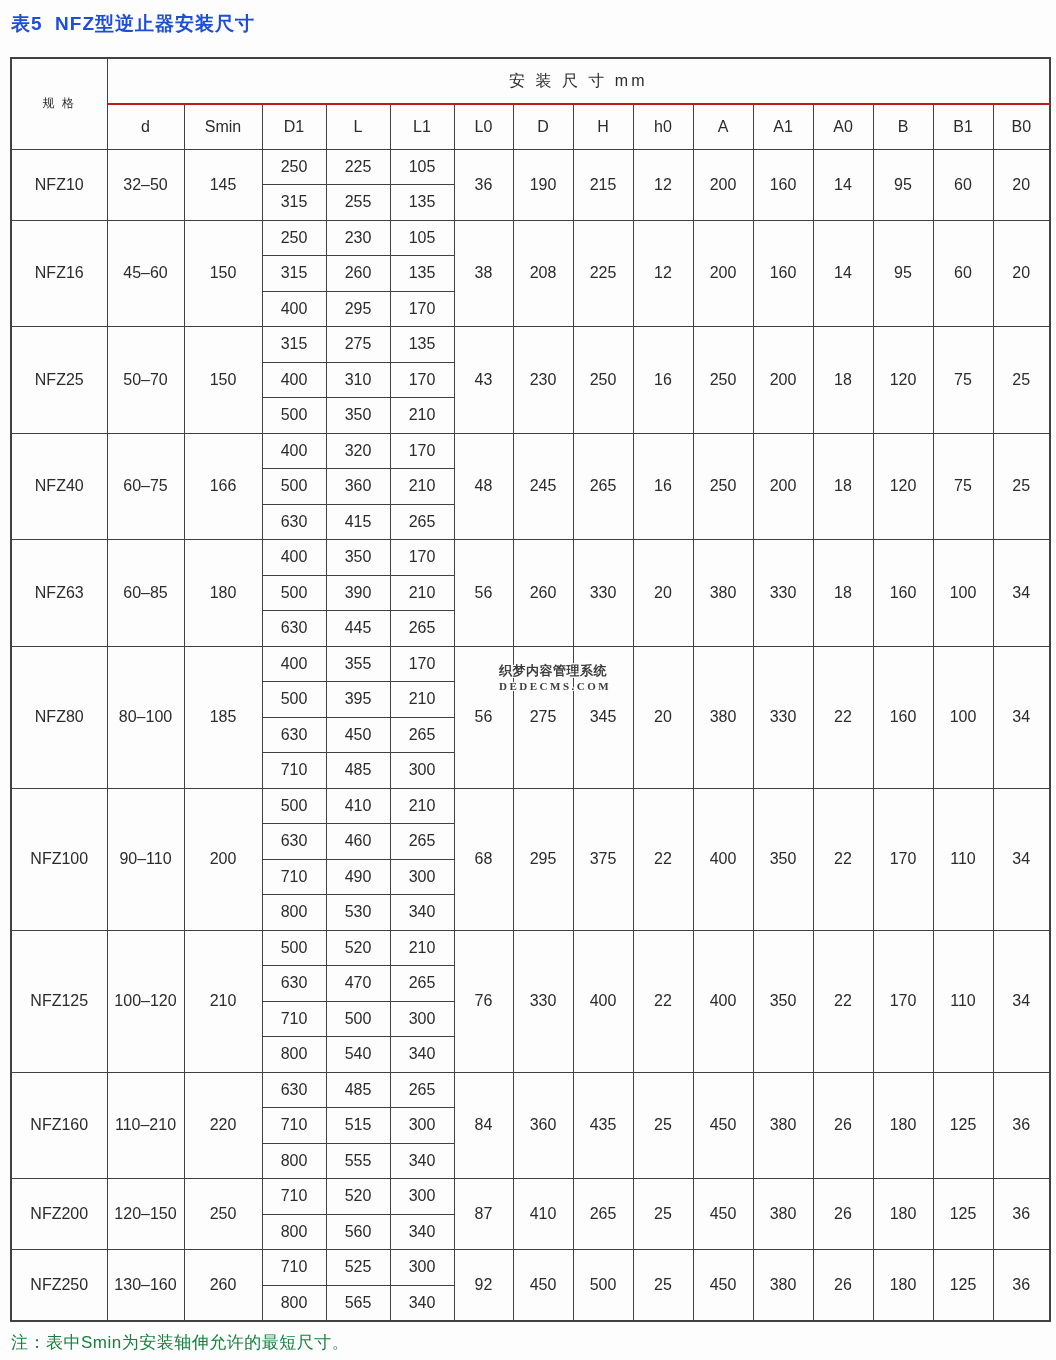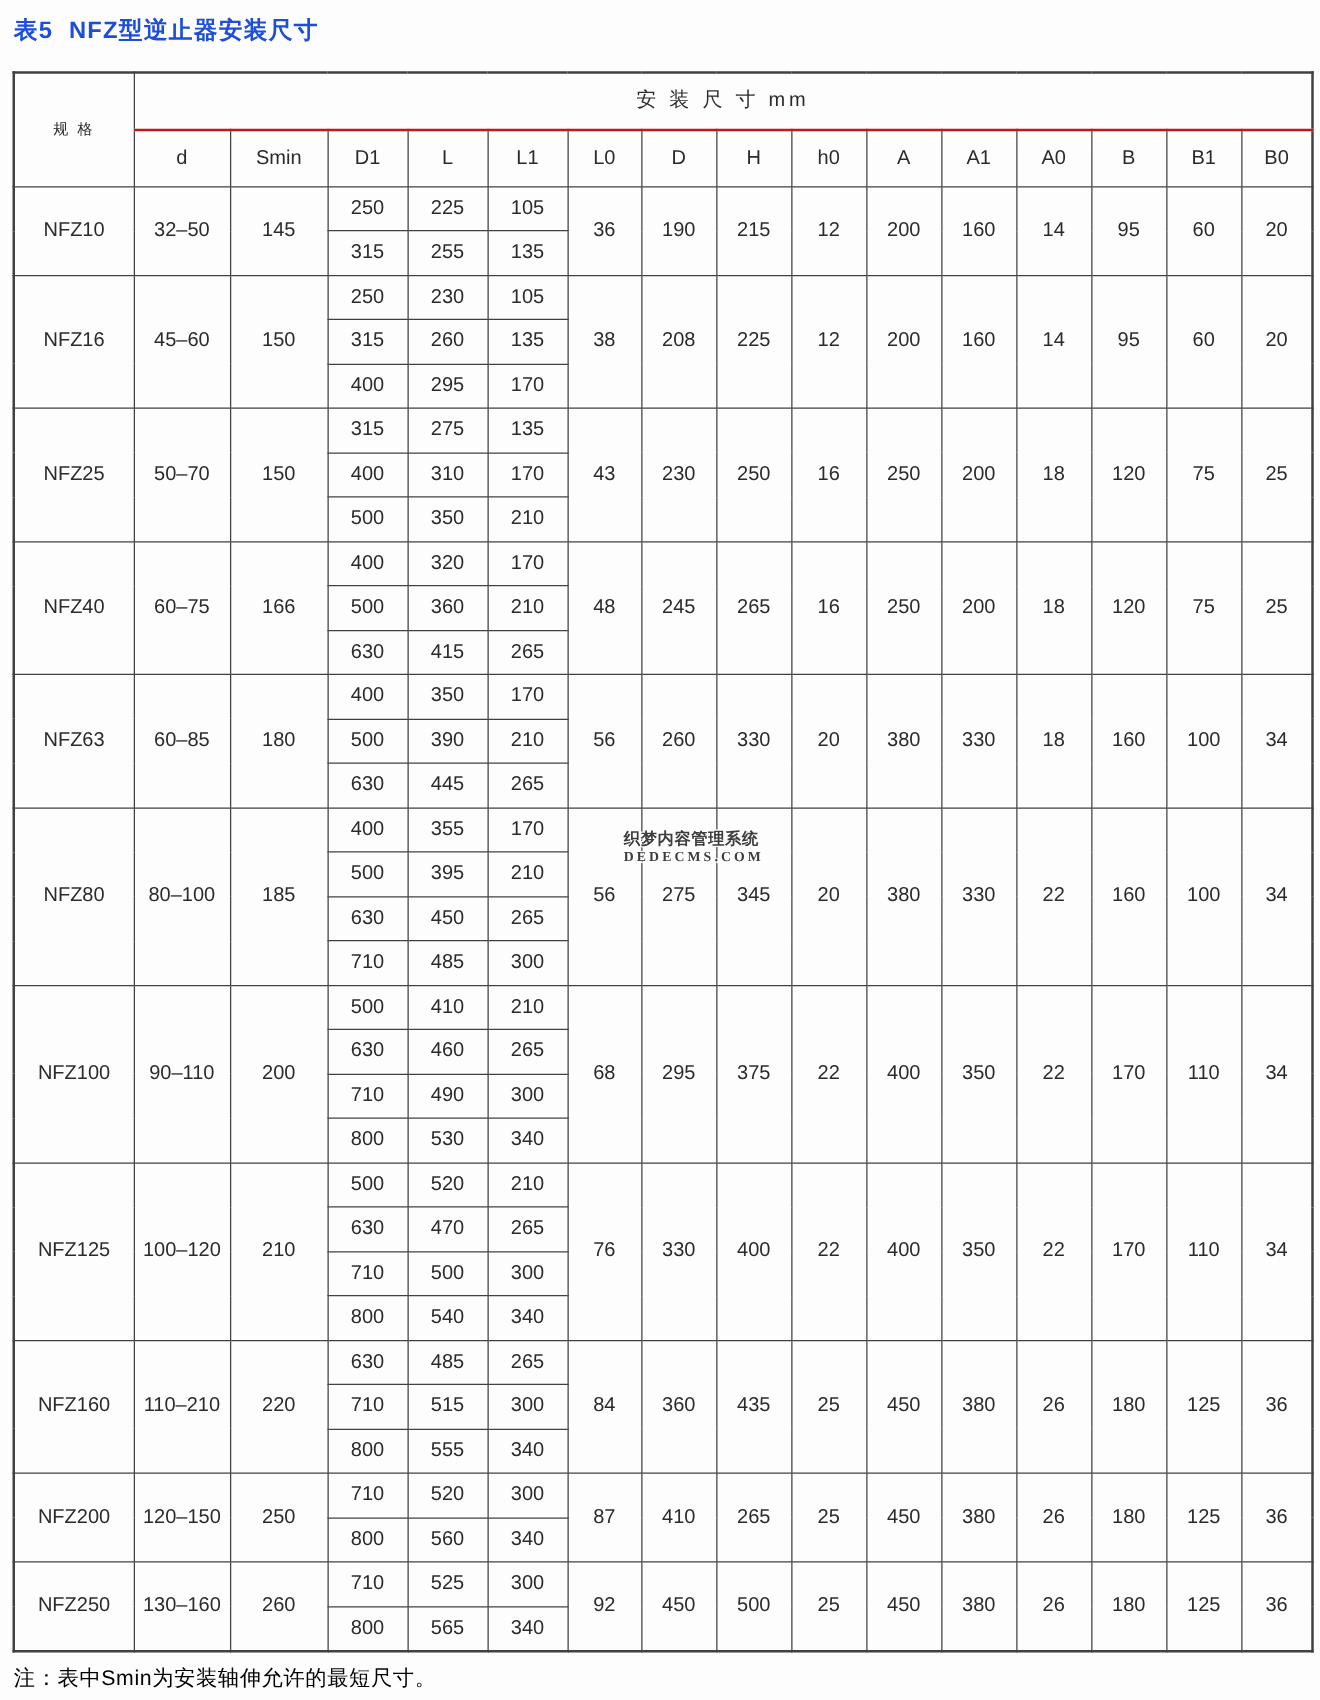--- a/index.html
+++ b/index.html
@@ -57,21 +57,21 @@
     font-size: 16px;
     letter-spacing: 3px;
   }
   td.spec-cell { font-size: 16px; margin-top: 40px; }
   .note {
     position: absolute;
     left: 11px;
     top: 1331px;
     font-size: 17px;
     letter-spacing: 0.5px;
-    color: #000000;
+    color: #15803d;
   }
   .watermark {
     position: absolute;
     left: 476px;
     top: 662px;
     width: 104px;
     text-align: center;
     color: #3d3d3d;
     font-weight: bold;
     text-shadow:

